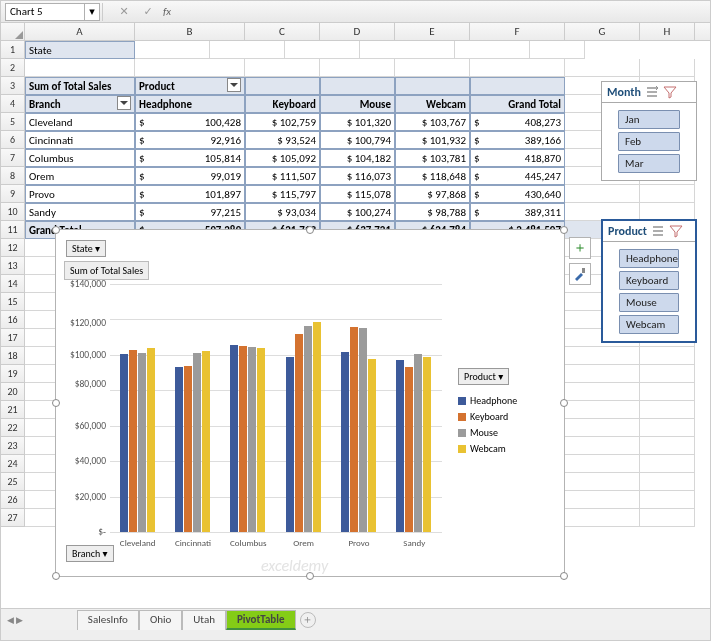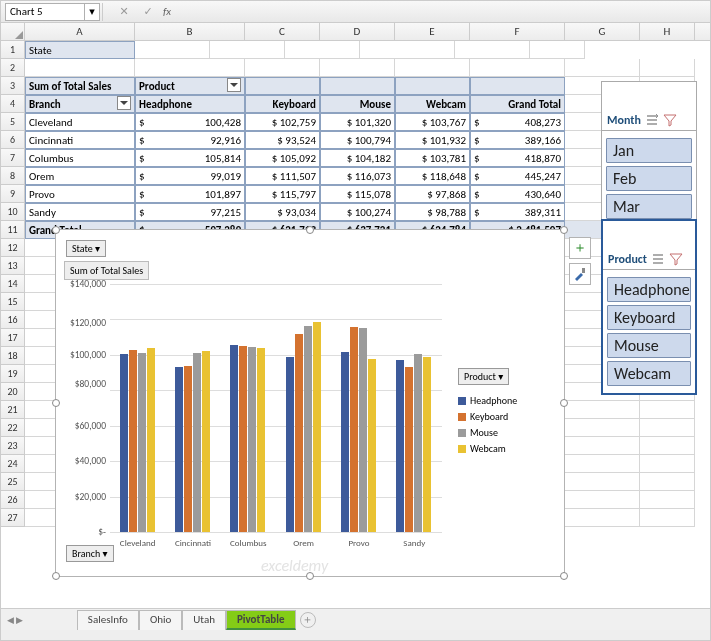--- a/index.html
+++ b/index.html
@@ -59,24 +59,24 @@
 .bar.h{background:#3d5a9a;}
 .bar.k{background:#d4722f;}
 .bar.m{background:#9b9b9b;}
 .bar.w{background:#e9c232;}
 .legend{position:absolute;right:10px;top:130px;width:88px;font-size:10px;}
 .legend-title{background:#eee;border:1px solid #999;padding:1px 5px;margin-bottom:6px;display:inline-block;}
 .legend-item{display:flex;align-items:center;gap:4px;margin:3px 0;}
 .legend-sw{width:8px;height:8px;}
 
 .slicer{position:absolute;border:1px solid #aaa;background:#fff;font-size:12px;}
-.slicer-head{border-bottom:1px solid #aaa;padding:3px 5px;font-weight:bold;color:#1f4e79;display:flex;align-items:center;gap:4px;margin-top:28px;}
+.slicer-head{border-bottom:1px solid #aaa;padding:3px 5px;font-weight:bold;color:#1f4e79;display:flex;align-items:center;gap:4px;}
 .slicer-icn{width:14px;height:14px;opacity:.7;}
 .slicer-items{padding:4px;}
-.slicer-item{background:#cdd9ec;border:1px solid #7a8fb0;border-radius:1px;padding:2px 6px;margin:3px 0;color:#222;font-size:16px;}
+.slicer-item{background:#cdd9ec;border:1px solid #7a8fb0;border-radius:1px;padding:2px 6px;margin:3px 12px;color:#222;font-size:11px;}
 .slicer.product{border:2px solid #2a5a9a;}
 
 .fly-btn{position:absolute;width:22px;height:22px;border:1px solid #b3b3b3;background:#fff;display:flex;align-items:center;justify-content:center;font-size:14px;}
 
 .watermark{position:absolute;left:260px;top:555px;color:#e3e3e3;font-size:16px;font-weight:300;font-style:italic;pointer-events:none;}
 
 .tabbar{position:absolute;bottom:10px;left:0;right:0;height:22px;background:#f0f0f0;border-top:1px solid #ccc;display:flex;align-items:center;}
 .tab-nav{display:flex;gap:2px;padding:0 6px;}
 .tab-nav span{color:#888;font-size:9px;}
 .tab{padding:2px 10px;border:1px solid #bbb;border-bottom:none;background:#f5f5f5;font-size:11px;color:#444;position:relative;margin-bottom:-1px;}

